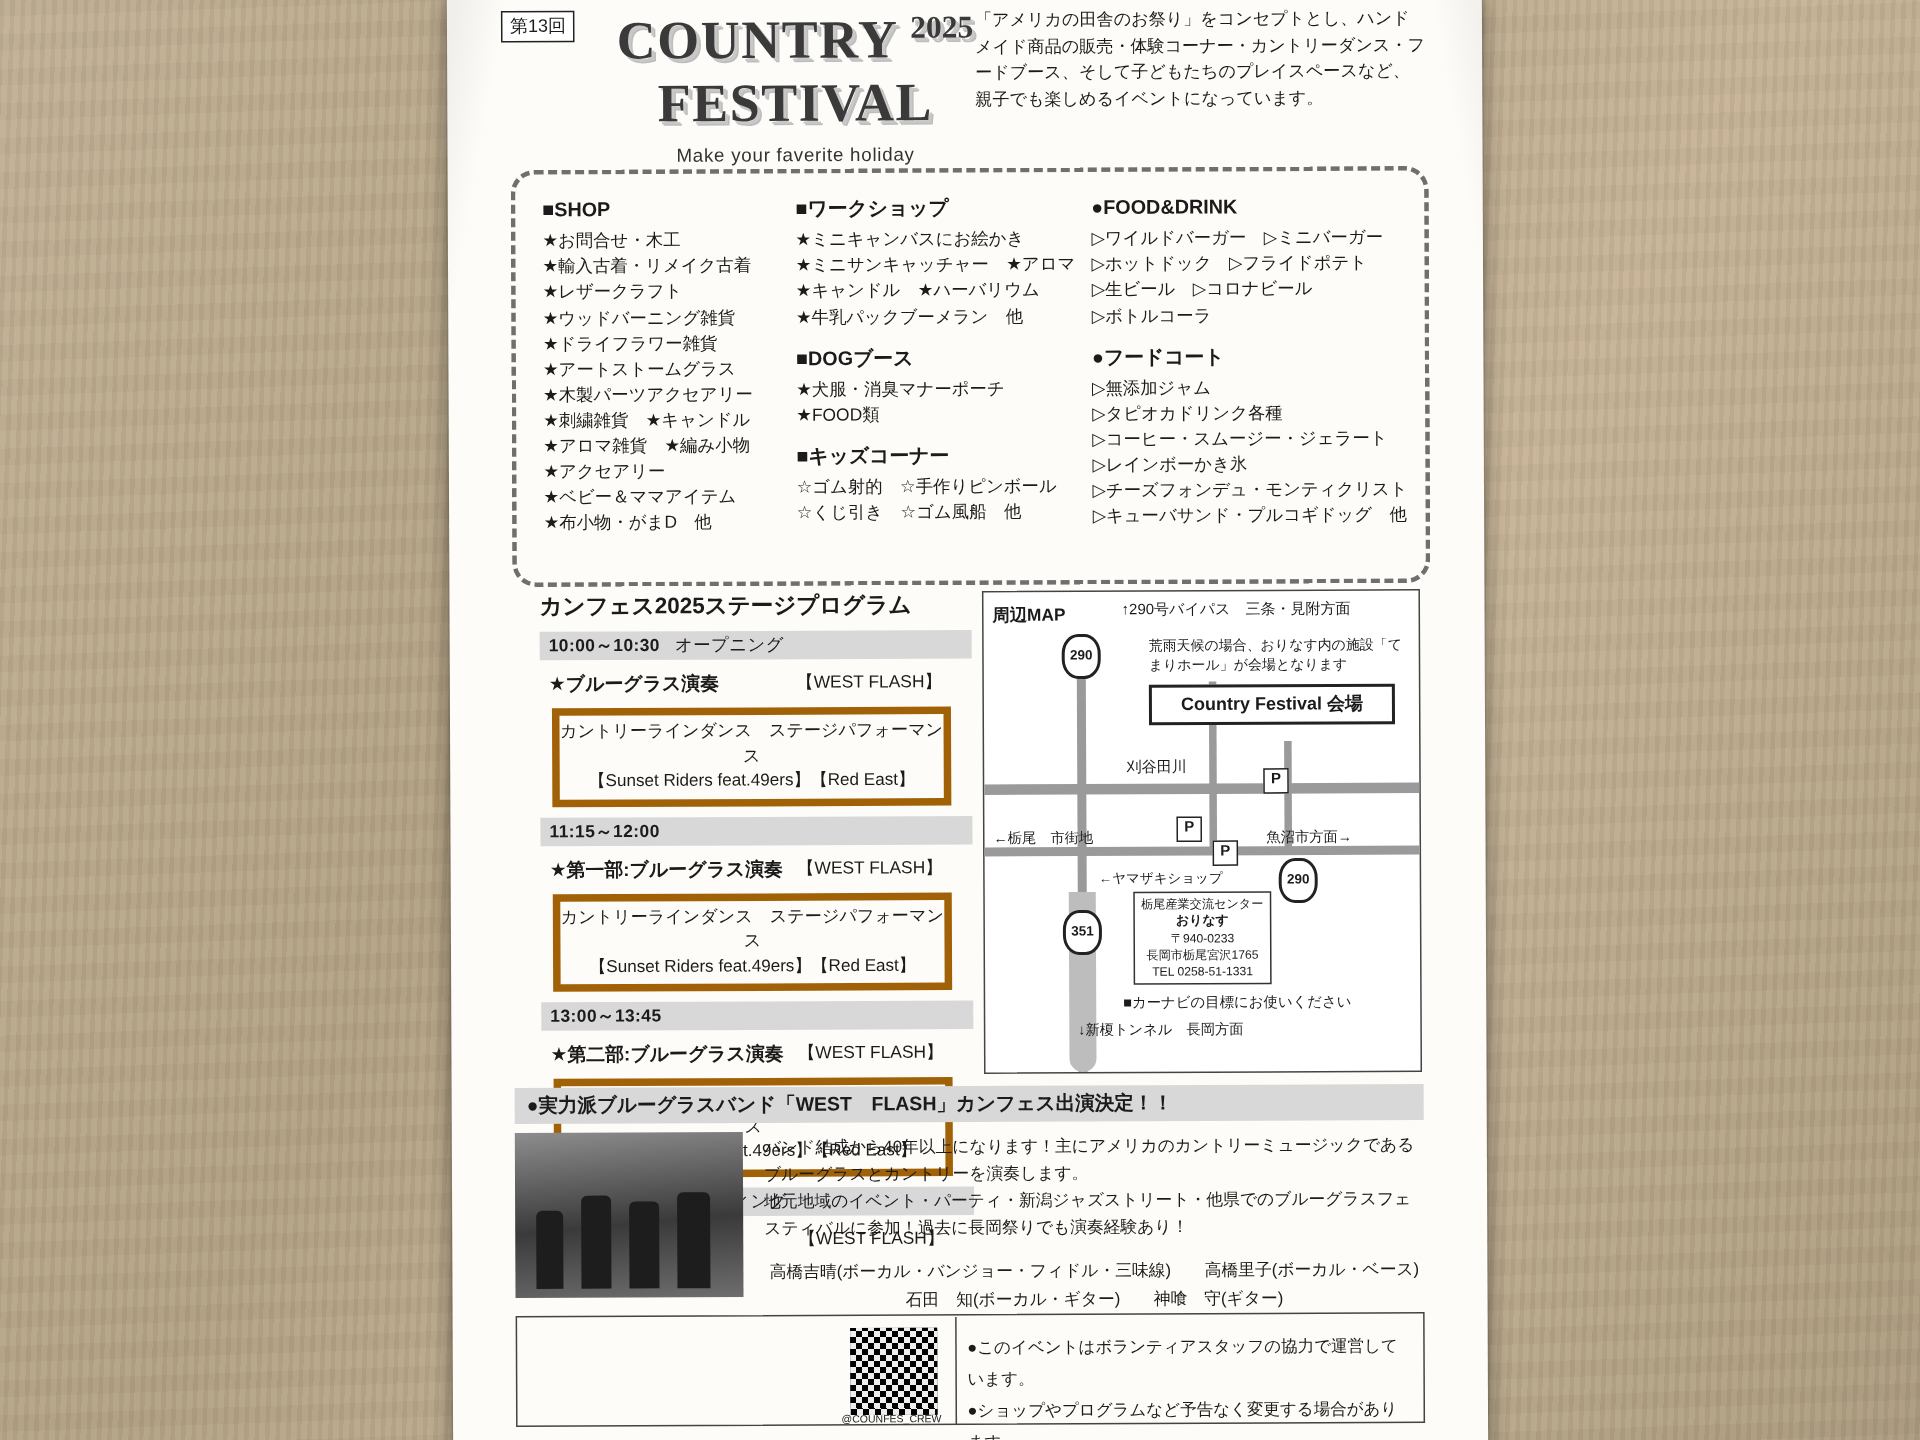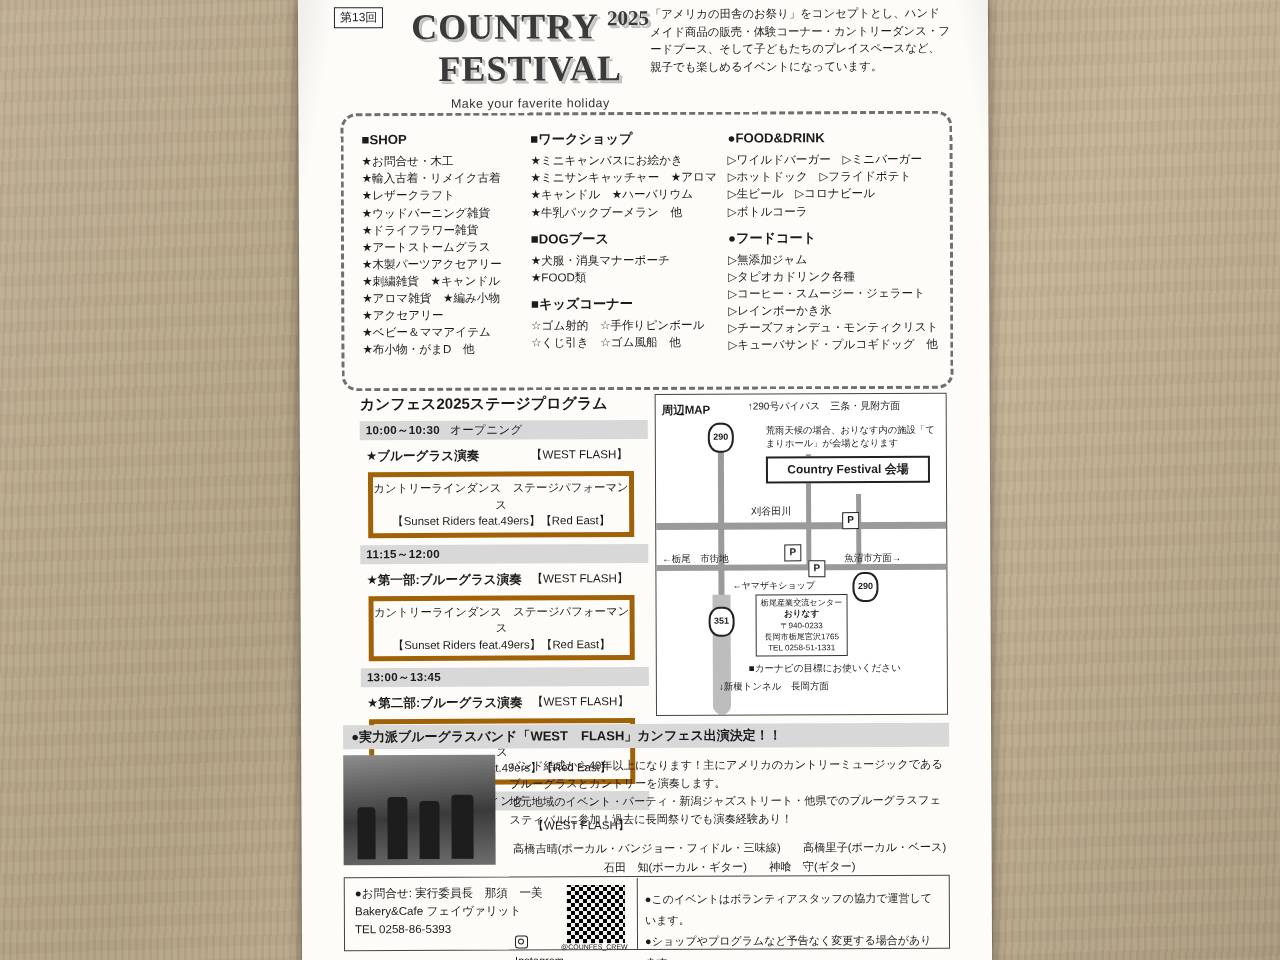--- a/index.html
+++ b/index.html
@@ -309,28 +309,20 @@
   <div class="bandtxt">
     <div>バンド結成から40年以上になります！主にアメリカのカントリーミュージックであるブルーグラスとカントリーを演奏します。</div>
     <div>地元地域のイベント・パーティ・新潟ジャズストリート・他県でのブルーグラスフェスティバルに参加！過去に長岡祭りでも演奏経験あり！</div>
     <div class="members">
       <div>高橋吉晴(ボーカル・バンジョー・フィドル・三味線)　　高橋里子(ボーカル・ベース)</div>
       <div>石田　知(ボーカル・ギター)　　神喰　守(ギター)</div>
     </div>
   </div>
 
   <div class="foot">
-    <div class="foot-l">
-      <div>●お問合せ: 実行委員長　那須　一美</div>
-      <div>Bakery&amp;Cafe フェイヴァリット</div>
-      <div>TEL 0258-86-5393</div>
-      <div class="insta">
-        <span class="insta-glyph"></span><span>Instagram</span>
-      </div>
-    </div>
     <div class="qr"></div>
     <div class="qr-cap">@COUNFES_CREW</div>
     <div class="divider"></div>
     <div class="foot-r">
       <div>●このイベントはボランティアスタッフの協力で運営しています。</div>
       <div>●ショップやプログラムなど予告なく変更する場合があります。</div>
     </div>
   </div>
 
 </div>

